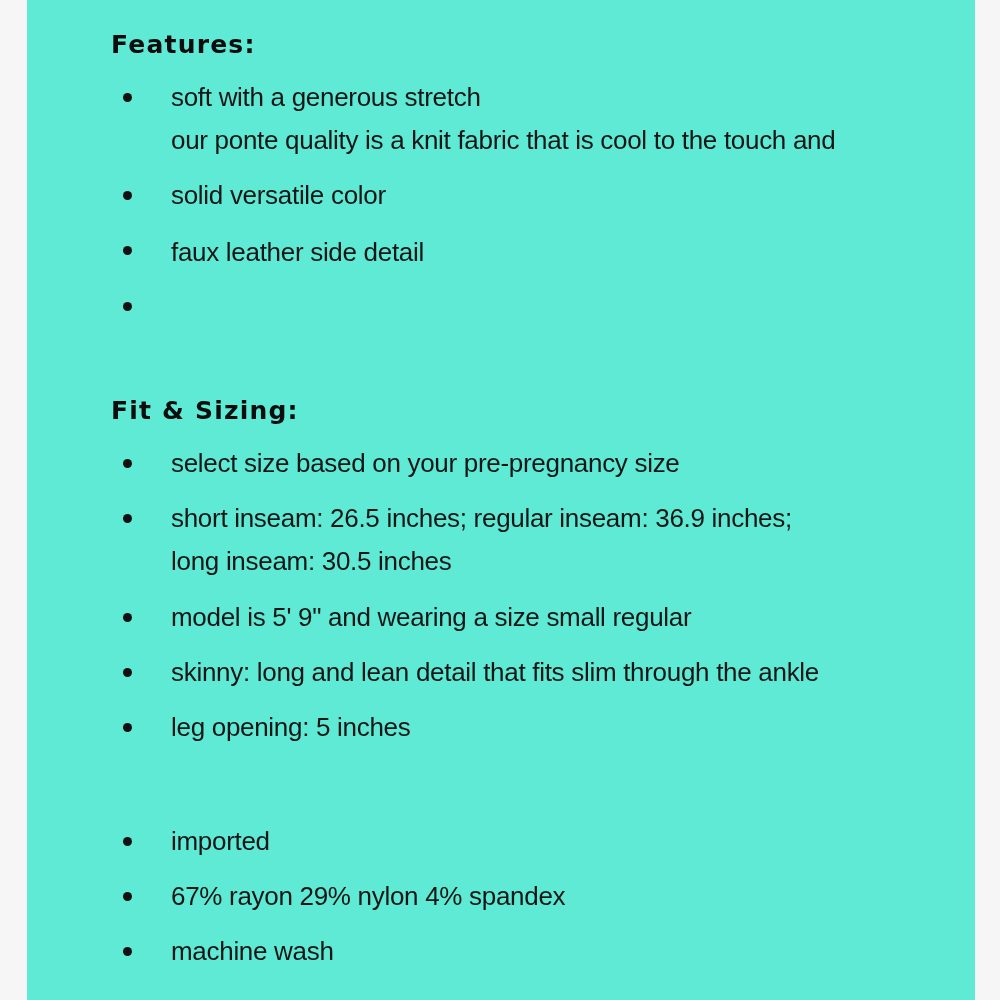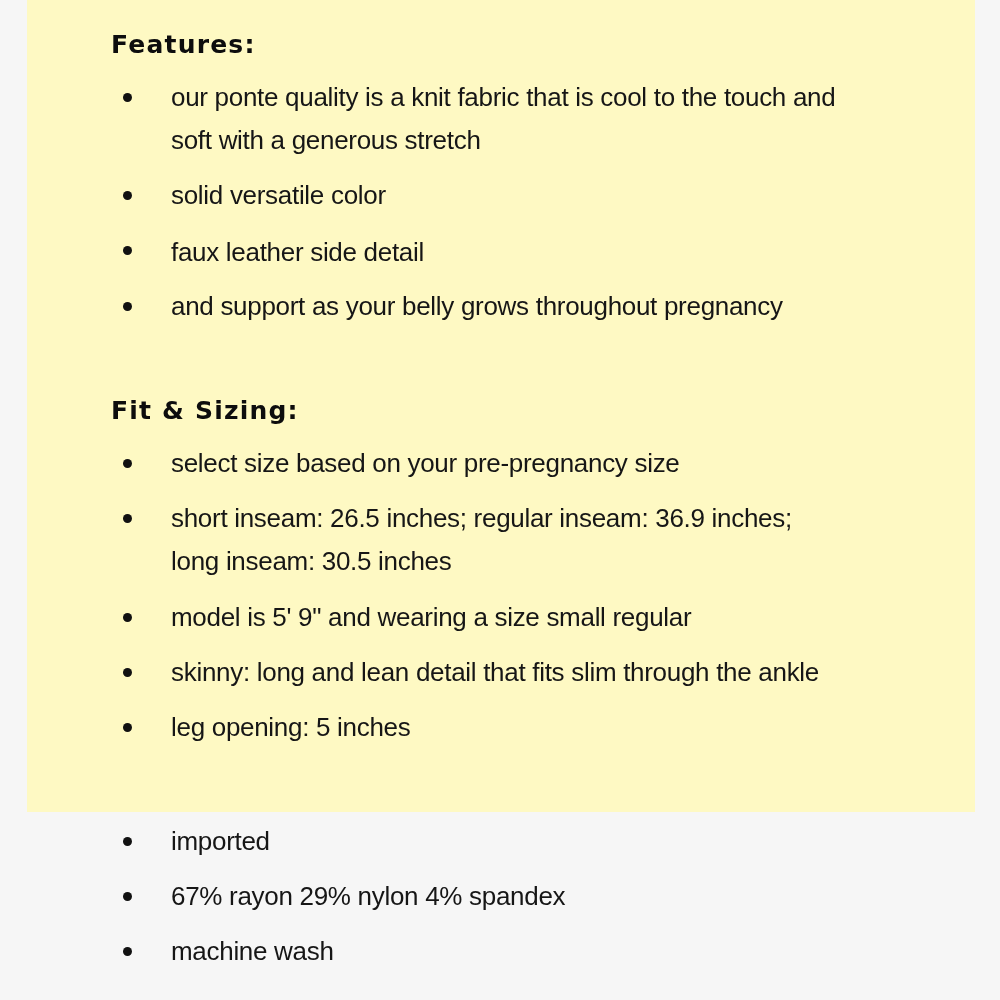--- a/index.html
+++ b/index.html
@@ -3,22 +3,22 @@
 <meta charset="utf-8">
 <style>
   html, body { margin: 0; padding: 0; }
   body {
     width: 1000px; height: 1000px; overflow: hidden;
     background: #f6f6f6;
     font-family: "Liberation Sans", "DejaVu Sans", sans-serif;
     color: #111;
   }
   .panel {
-    position: absolute; left: 27px; top: 0; width: 948px; height: 812px;
-    background: #fef9c3;
+    position: absolute; left: 27px; top: 0; width: 948px; height: 1000px;
+    background: #5eead4;
   }
   .heading {
     position: absolute; left: 84px;
     font-family: "DejaVu Sans", sans-serif;
     font-weight: bold; font-size: 25px; letter-spacing: 1.2px;
     color: #0d0d0d; white-space: nowrap;
   }
   .item { position: absolute; left: 0; width: 100%; }
   .bullet {
     position: absolute; left: 96px; width: 9px; height: 9px;
@@ -33,36 +33,35 @@
 </head>
 <body>
 
 <div class="panel">
 
   <div class="heading" style="top:30px">Features:</div>
 
   <div class="item">
     <span class="bullet" style="top:93px"></span>
     <div class="text" style="top:76px">
+      <div>soft with a generous stretch</div>
       <div>our ponte quality is a knit fabric that is cool to the touch and</div>
-      <div>soft with a generous stretch</div>
     </div>
   </div>
   <div class="item">
     <span class="bullet" style="top:191px"></span>
     <div class="text" style="top:174px">solid versatile color</div>
   </div>
   <div class="item">
     <span class="bullet" style="top:246px"></span>
     <div class="text" style="top:231px">faux leather side detail</div>
   </div>
   <div class="item">
     <span class="bullet" style="top:302px"></span>
     <div class="text" style="top:285px">
-      <div>and support as your belly grows throughout pregnancy</div>
     </div>
   </div>
 
   <div class="heading" style="top:396px">Fit &amp; Sizing:</div>
 
   <div class="item">
     <span class="bullet" style="top:459px"></span>
     <div class="text" style="top:442px">select size based on your pre-pregnancy size</div>
   </div>
   <div class="item">

